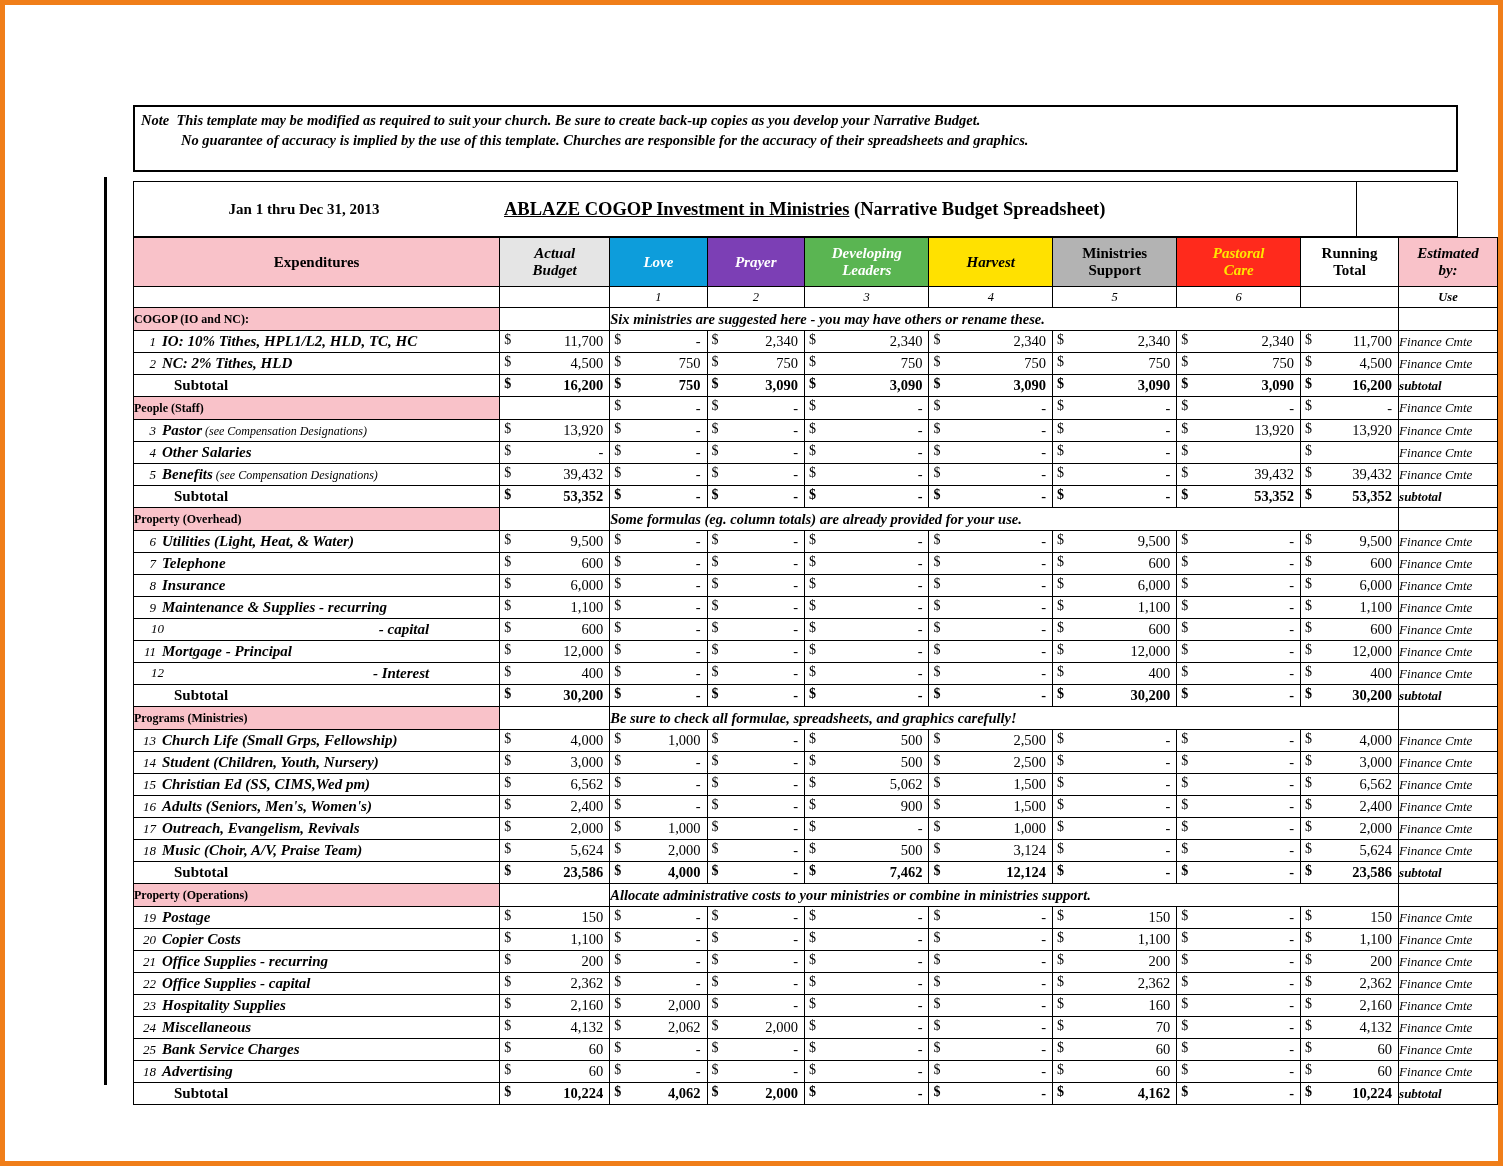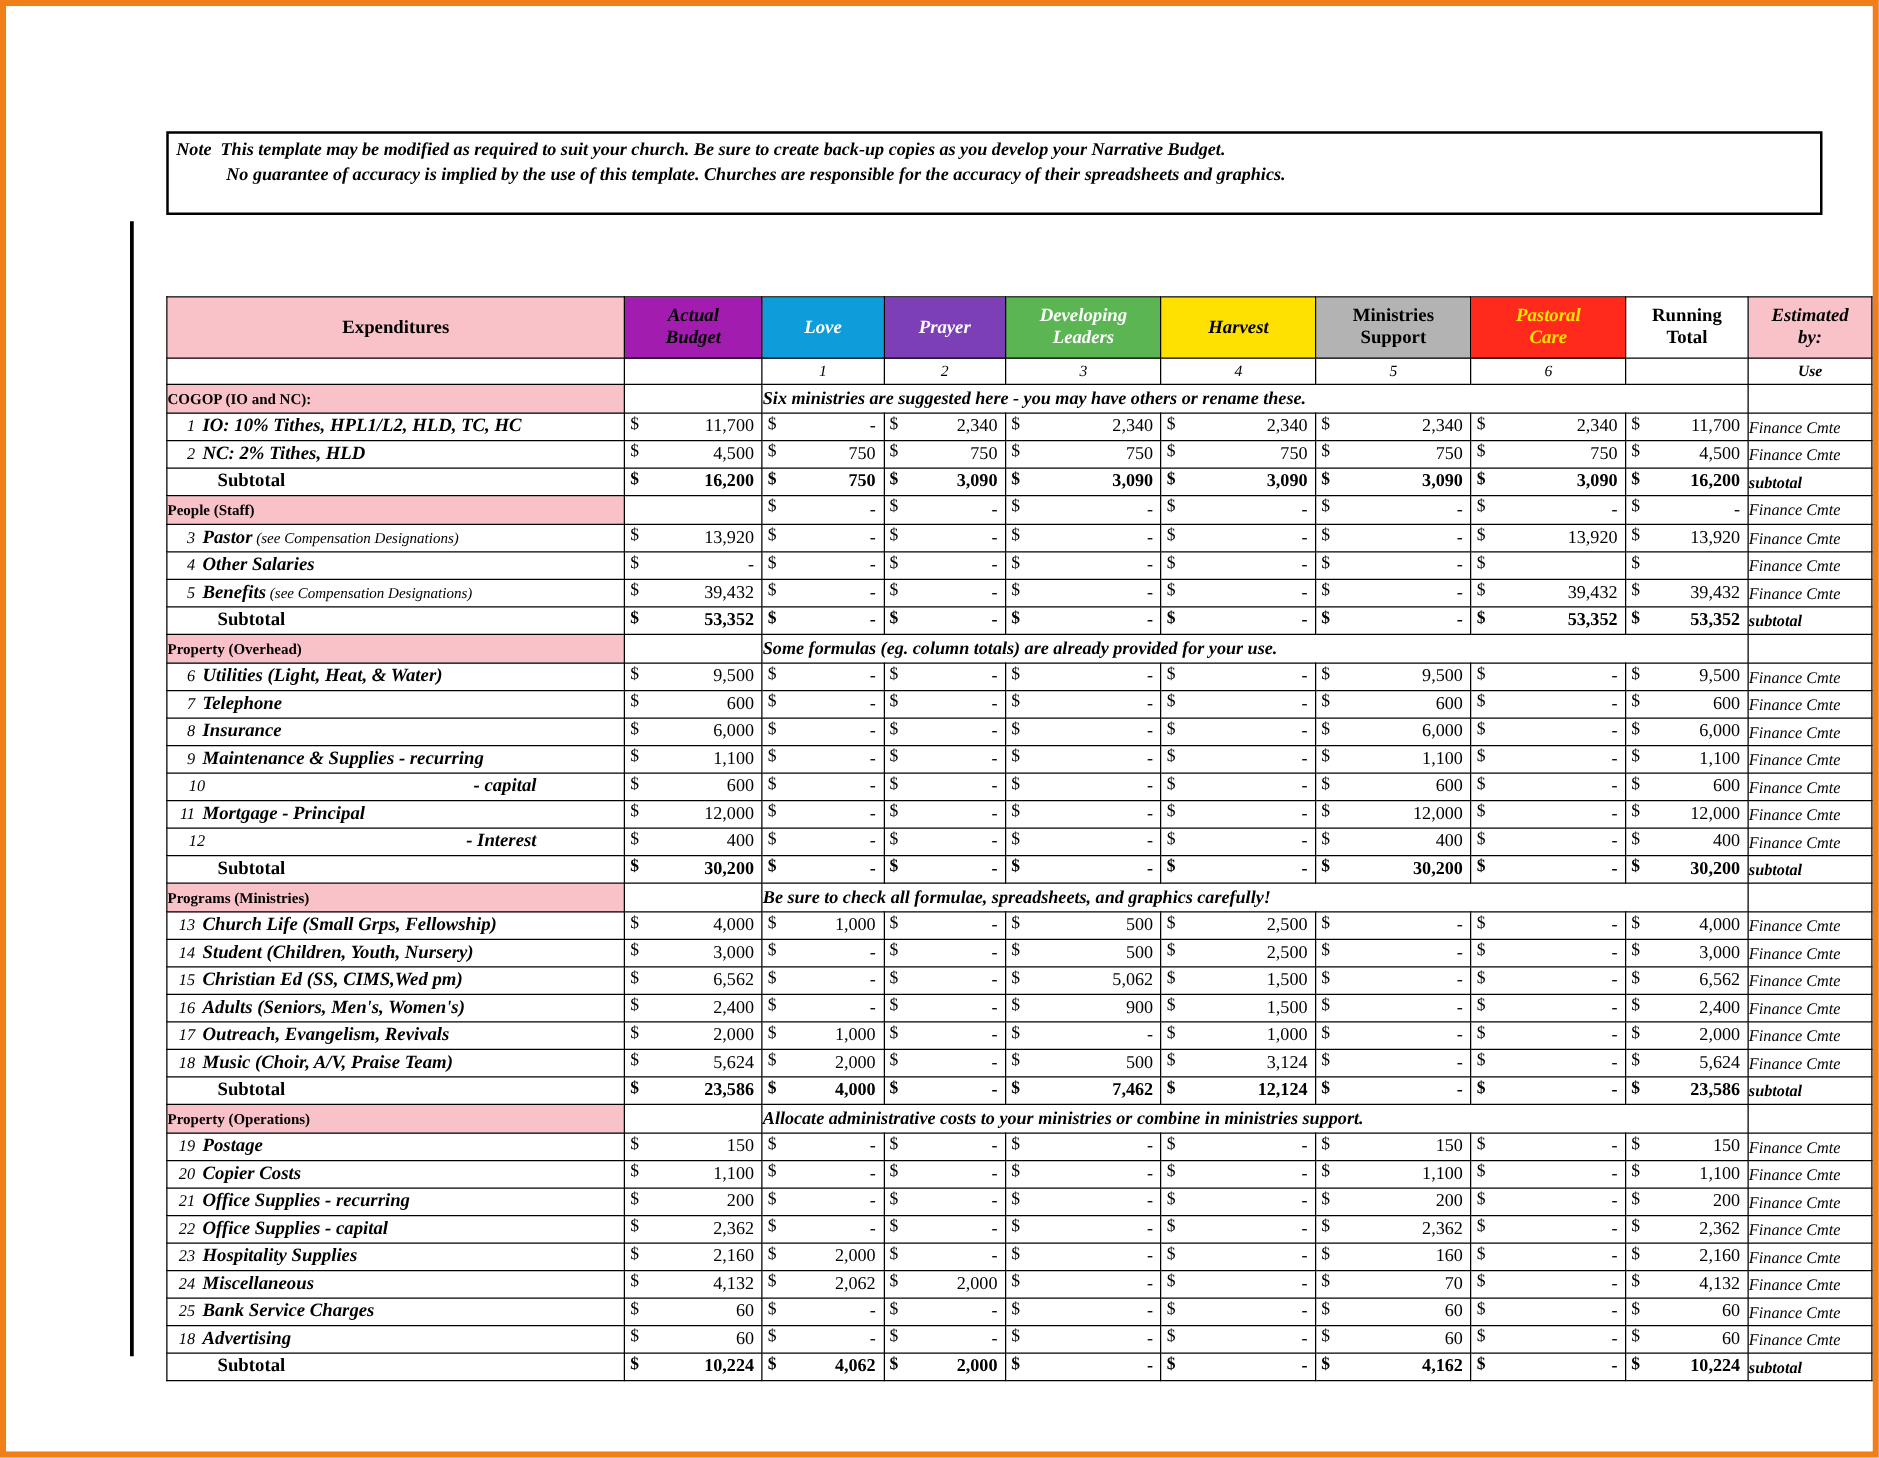--- a/index.html
+++ b/index.html
@@ -46,21 +46,21 @@
   col.c-exp{width:370px;}
   col.c-money{width:113px;}
   col.c-min{width:100px;}
   col.c-min-w{width:127px;}
   col.c-run{width:100px;}
   col.c-est{width:100px;}
 
   
   .hdr td{height:48px;text-align:center;font-weight:bold;font-style:italic;font-size:15px;line-height:17px;}
   .hdr .exp{background:#f9c2c9;font-style:normal;text-align:center;}
-  .hdr .ab{background:#a21caf;}
+  .hdr .ab{background:#e5e5e5;}
   .hdr .love{background:#0d9ddb;color:#fff;}
   .hdr .prayer{background:#7c3fb5;color:#fff;}
   .hdr .dev{background:#5ab552;color:#fff;}
   .hdr .harvest{background:#ffe100;color:#000;}
   .hdr .msup{background:#b3b3b3;color:#000;font-style:normal;}
   .hdr .pcare{background:#ff2a1c;color:#ffe600;}
   .hdr .run{background:#fff;font-style:normal;}
   .hdr .est{background:#f9c2c9;}
 
   .numrow td{height:20px;text-align:center;font-size:12.5px;font-style:italic;}
@@ -87,20 +87,25 @@
 <div class="page">
   <div class="inner">
 
     <div class="note">
       <p><span>Note</span>&nbsp;&nbsp;<span>This template may be modified as required to suit your church.  Be sure to create back-up copies as you develop your Narrative Budget.</span></p>
       <p class="ln2"><span>No guarantee of accuracy is implied by the use of this template.  Churches are responsible for the accuracy of their spreadsheets and graphics.</span></p>
     </div>
 
     <div class="spine"></div>
 
+    <div class="titlerow">
+      <div class="daterange">Jan 1 thru Dec 31, 2013</div>
+      <div class="maintitle"><u>ABLAZE COGOP  Investment in Ministries</u><span> (Narrative Budget Spreadsheet)</span></div>
+      <div class="tr-right"></div>
+    </div>
 
     <table class="grid" id="grid">
       <colgroup>
         <col class="c-exp">
           <col class="c-money">
         <col class="c-min">
           <col class="c-min">
           <col class="c-min-w">
           <col class="c-min-w">
           <col class="c-min-w">

